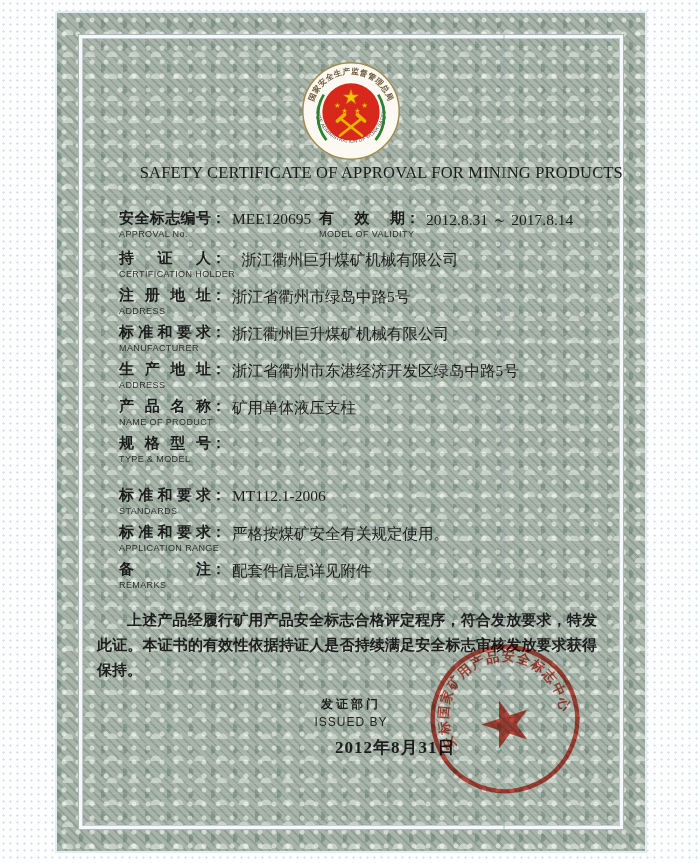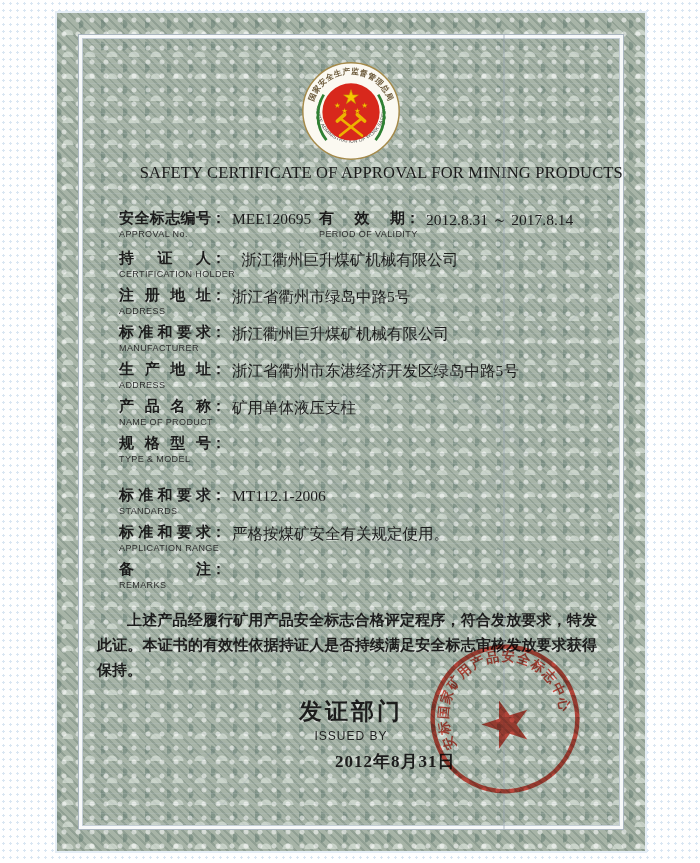--- a/index.html
+++ b/index.html
@@ -61,21 +61,21 @@
     font-family:"Liberation Sans", sans-serif; white-space:nowrap;}
   .value{font-size:15.5px; margin-left:6px; padding-top:1px; color:#1d1d1d; white-space:nowrap;}
   .fields{margin:10px 0 0 40px;}
   .fields.second{margin-top:22px;}
   .row{display:flex; margin-bottom:7px; min-height:30px;}
   
   .statement{margin:18px 26px 6px 18px; font-size:15px; line-height:1.68;
     text-indent:2em; text-align:justify; color:#1d1d1d;font-weight:bold;}
   
   .issuer{margin-top:12px; text-align:center;}
-  .issuer-cn{font-size:23px; font-weight:600; letter-spacing:3px;}
+  .issuer-cn{font-size:12px; font-weight:600; letter-spacing:3px;}
   .issuer-en{font-size:12px; letter-spacing:1px; margin-top:2px;
     font-family:"Liberation Sans", sans-serif; color:#222;}
   .issue-date{margin:7px 0 0 256px; font-size:17px; font-weight:600; letter-spacing:1px;}
   
   .stamp{position:absolute; left:348px; top:606px; width:156px; height:156px;
     opacity:.85; mix-blend-mode:multiply; pointer-events:none;}
   .stamp-text{font-size:13.5px; fill:#dc3527; letter-spacing:1.5px; font-weight:600;
     font-family:"Liberation Serif", serif;}
 </style>
 </head>
@@ -134,21 +134,21 @@
       <div class="header-left grp">
         <div class="labelwrap">
           <div class="cn-line"><span class="cn-label">安全标志编号</span><span class="colon">：</span></div>
           <div class="en-label">APPROVAL No.</div>
         </div>
         <div class="value">MEE120695</div>
       </div>
       <div class="grp">
         <div class="labelwrap">
           <div class="cn-line"><span class="cn-label w88">有效期</span><span class="colon">：</span></div>
-          <div class="en-label">PERIOD OF VALIDITY</div>
+          <div class="en-label">MODEL OF VALIDITY</div>
         </div>
         <div class="value">2012.8.31 ～ 2017.8.14</div>
       </div>
     </div>
 
     <div class="fields">
       <div class="row">
         <div class="labelwrap">
             <div class="cn-line"><span class="cn-label">持证人</span><span class="colon">：</span></div>
             <div class="en-label">CERTIFICATION HOLDER</div>
@@ -204,20 +204,21 @@
             <div class="cn-line"><span class="cn-label">标准和要求</span><span class="colon">：</span></div>
             <div class="en-label">APPLICATION RANGE</div>
           </div>
         <div class="value">严格按煤矿安全有关规定使用。</div>
       </div>
       <div class="row">
         <div class="labelwrap">
             <div class="cn-line"><span class="cn-label">备注</span><span class="colon">：</span></div>
             <div class="en-label">REMARKS</div>
           </div>
+        <div class="value">配套件信息详见附件</div>
       </div>
     </div>
 
     <p class="statement">上述产品经履行矿用产品安全标志合格评定程序，符合发放要求，特发此证。本证书的有效性依据持证人是否持续满足安全标志审核发放要求获得保持。</p>
 
     <div class="issuer">
       <div class="issuer-cn">发证部门</div>
       <div class="issuer-en">ISSUED BY</div>
     </div>
     <div class="issue-date">2012年8月31日</div>

